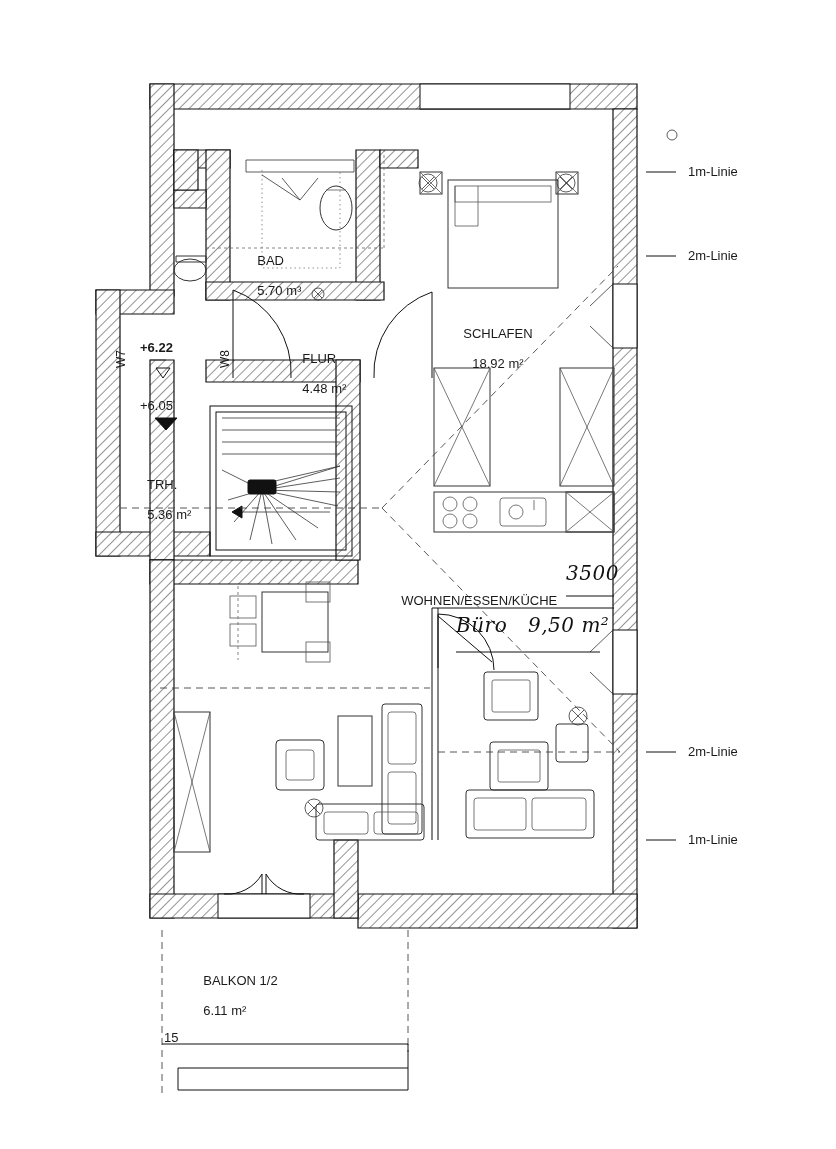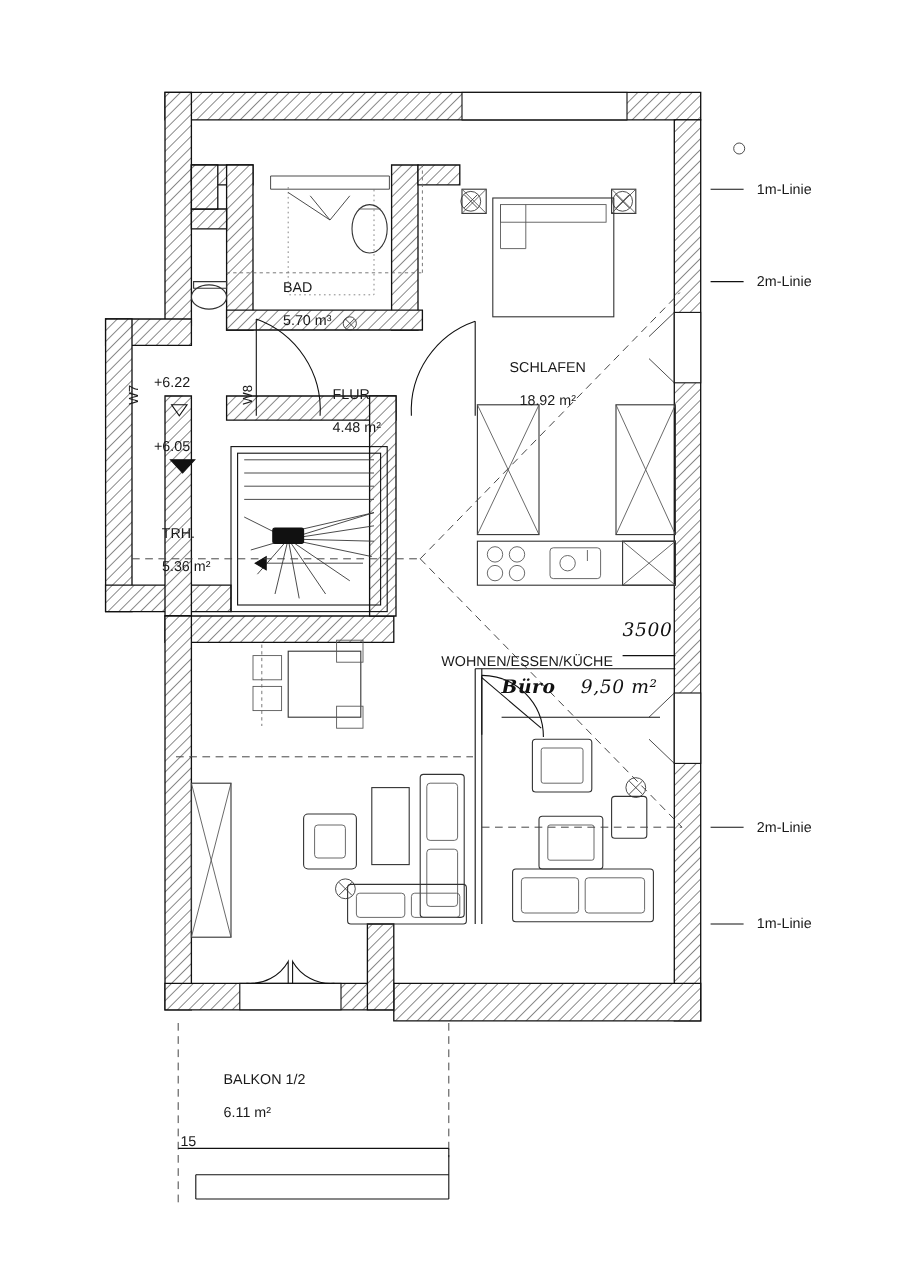--- a/index.html
+++ b/index.html
@@ -30,21 +30,21 @@
   }
   .lbl.center { }
   .lbl.small { font-size: 12px; }
   .lbl.rot {
     transform: rotate(-90deg);
     transform-origin: left top;
   }
   .hand {
     font-family: "DejaVu Serif", serif;
     font-style: italic;
-    font-size: 17px;
+    font-size: 20px;
     color: #111;
     letter-spacing: 0.5px;
   }
   svg { display: block; }
   .hatch-wall { fill: url(#hatch); stroke: #111; stroke-width: 1.2; }
   .thin { fill: none; stroke: #111; stroke-width: 1; }
   .thinner { fill: none; stroke: #333; stroke-width: 0.8; }
   .furn { fill: none; stroke: #333; stroke-width: 1; }
   .furn-lt { fill: none; stroke: #555; stroke-width: 0.8; }
   .dash { fill: none; stroke: #444; stroke-width: 0.9; stroke-dasharray: 7 5; }
@@ -334,24 +334,24 @@
 <div class="lbl" style="left:394px; top:578px;">
   <span>WOHNEN/ESSEN/KÜCHE</span>
 </div>
 
 <div class="lbl center" style="left:196px; top:958px; width:180px;">
   <span>BALKON 1/2</span><br>
   <span class="small">6.11 m²</span>
 </div>
 
 <div class="lbl hand" style="left:566px; top:566px;">3500</div>
-<div class="lbl hand" style="left:456px; top:618px;font-weight:bold;">Büro</div>
+<div class="lbl hand" style="left:456px; top:618px;">Büro</div>
 <div class="lbl hand" style="left:528px; top:618px;">9,50 m²</div>
 
-<div class="lbl" style="left:140px; top:340px;">+6.22</div>
+<div class="lbl" style="left:140px; top:340px;font-weight:bold;">+6.22</div>
 <div class="lbl" style="left:140px; top:398px;">+6.05</div>
 
 <div class="lbl small rot" style="left:114px; top:368px;">W7</div>
 <div class="lbl small rot" style="left:218px; top:368px;">W8</div>
 
 <div class="lbl" style="left:688px; top:164px;">1m-Linie</div>
 <div class="lbl" style="left:688px; top:248px;">2m-Linie</div>
 <div class="lbl" style="left:688px; top:744px;">2m-Linie</div>
 <div class="lbl" style="left:688px; top:832px;">1m-Linie</div>
 

